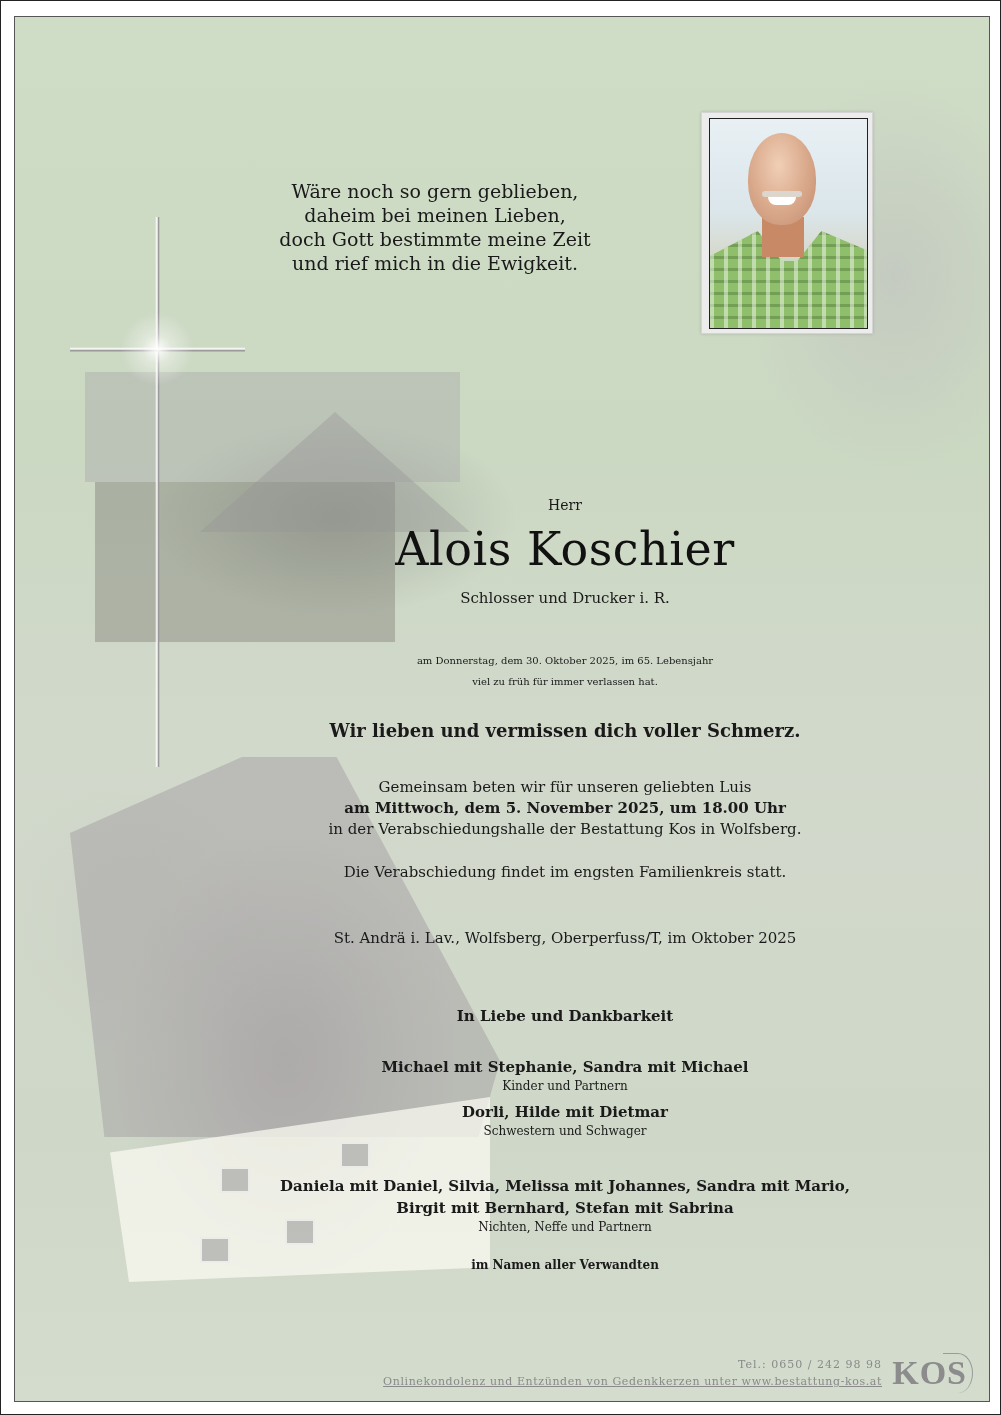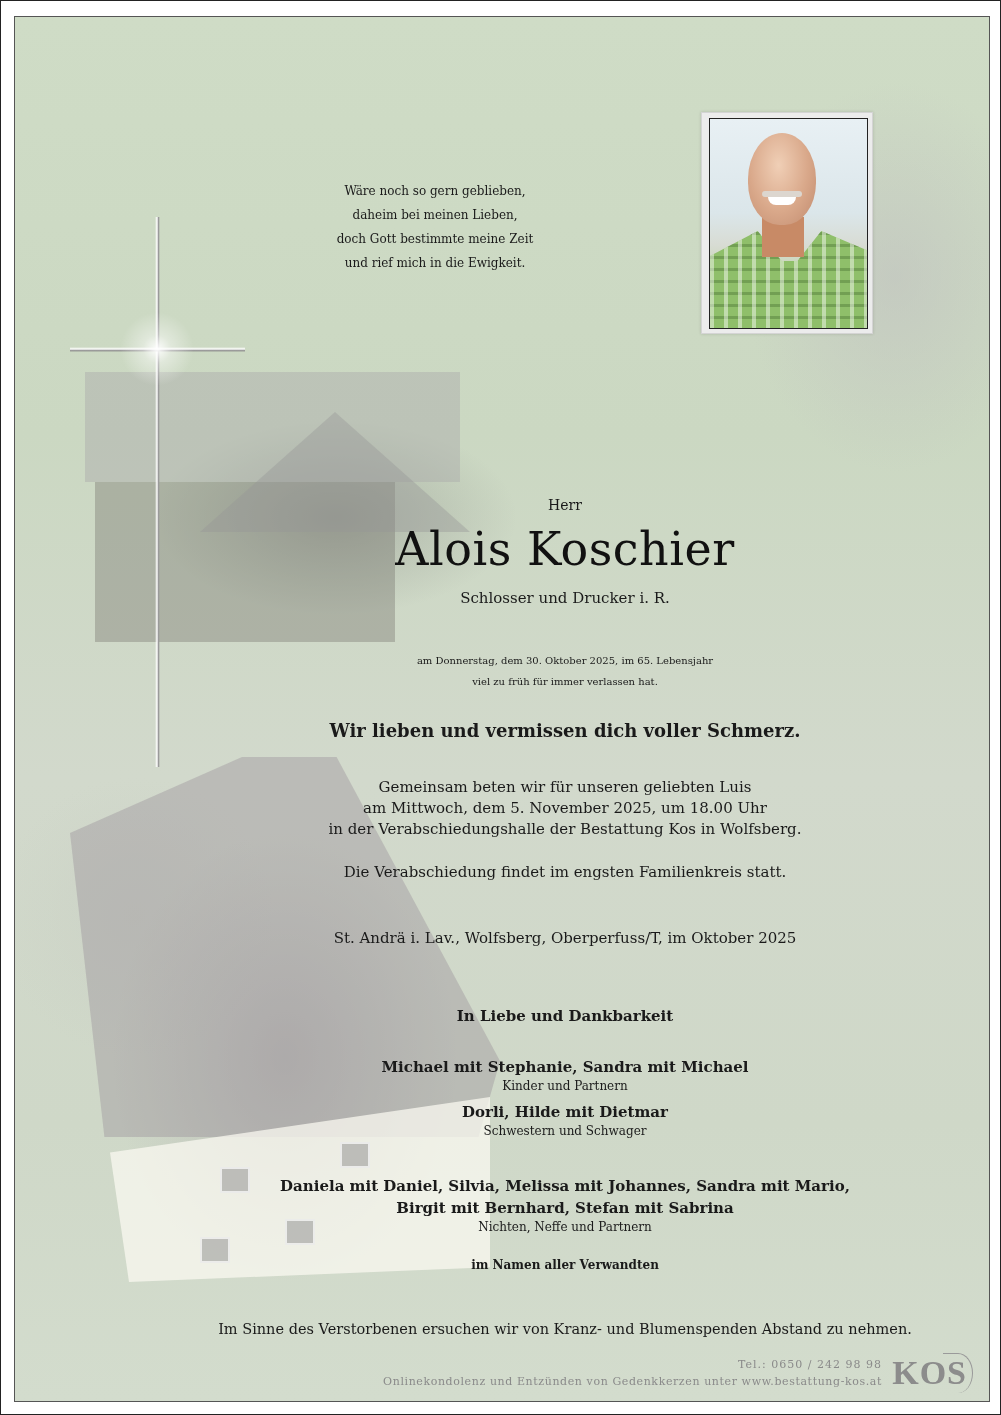--- a/index.html
+++ b/index.html
@@ -88,45 +88,45 @@
         repeating-linear-gradient(90deg, rgba(255,255,255,0.45) 0 4px, transparent 4px 14px),
         repeating-linear-gradient(0deg, rgba(60,100,40,0.35) 0 3px, transparent 3px 12px),
         #8fbf6a;
       clip-path: polygon(0 25%, 30% 0, 45% 30%, 55% 30%, 70% 0, 100% 20%, 100% 100%, 0 100%);
     }
     .photo .smile { position: absolute; left: 58px; top: 78px; width: 28px; height: 8px; border-radius: 0 0 14px 14px; background: #fff; }
     .photo .mustache { position: absolute; left: 52px; top: 72px; width: 40px; height: 6px; border-radius: 6px; background: #dcd6cf; }
 
     
     .center { position: absolute; left: 0; width: 100%; text-align: center; }
-    .poem { top: 162px; left: 230px; width: 380px; font-size: 12px; line-height: 24px; }
+    .poem { top: 162px; left: 230px; width: 380px; font-size: 19px; line-height: 24px; }
     .announce { top: 396px; font-size: 14.5px; line-height: 22px; left: 170px; width: 760px; }
     .title-herr { top: 480px; font-size: 14px; left: 260px; width: 580px; }
     .name { top: 505px; font-size: 46px; left: 260px; width: 580px; letter-spacing: 0.5px; color: #111; }
     .profession { top: 572px; font-size: 15px; left: 260px; width: 580px; }
     .death { top: 633px; font-size: 10px; line-height: 21px; left: 240px; width: 620px; }
     .motto { top: 703px; font-size: 18px; font-weight: bold; left: 240px; width: 620px; }
     .service { top: 760px; font-size: 15px; line-height: 21px; left: 220px; width: 660px; }
-    .service .bold { font-weight: normal; }
+    .service .bold { font-weight: bold; }
     .private { top: 846px; font-size: 15px; left: 220px; width: 660px; }
     .place-date { top: 912px; font-size: 15px; left: 220px; width: 660px; }
     .gratitude { top: 990px; font-size: 15px; font-weight: bold; left: 240px; width: 620px; }
 
     .family-group { position: absolute; left: 200px; width: 700px; text-align: center; }
     .family-names { font-size: 15px; font-weight: bold; line-height: 22px; }
     .family-role { font-size: 12px; line-height: 16px; }
     .fg1 { top: 1039px; }
     .fg2 { top: 1084px; }
     .fg3 { top: 1158px; }
 
     .on-behalf { top: 1241px; font-size: 12px; font-weight: bold; left: 240px; width: 620px; }
     .no-flowers { top: 1304px; font-size: 14.5px; left: 150px; width: 800px; }
 
     .footer-tel { position: absolute; right: 107px; top: 1341px; font-size: 11px; color: #8a8a8a; letter-spacing: 1px; }
-    .footer-url { position: absolute; right: 107px; top: 1358px; font-size: 11px; color: #8a8a8a; letter-spacing: 0.6px; }
+    .footer-url { position: absolute; right: 107px; top: 1358px; font-size: 11px; color: #8a8a8a; letter-spacing: 0.6px; text-decoration: underline; }
     .logo {
       position: absolute; right: 22px; top: 1337px; font-family: "Liberation Serif", serif;
       font-size: 34px; font-weight: bold; color: #8c8c8c; letter-spacing: 1px;
     }
     .logo-arc {
       position: absolute; right: 16px; top: 1336px; width: 30px; height: 40px;
       border-right: 1px solid #9a9a9a; border-top: 1px solid #9a9a9a; border-radius: 0 50% 50% 0;
     }
   </style>
 </head>
@@ -200,21 +200,20 @@
       <div class="family-role">Schwestern und Schwager</div>
     </div>
     <div class="family-group fg3">
       <div class="family-names">Daniela mit Daniel, Silvia, Melissa mit Johannes, Sandra mit Mario,</div>
       <div class="family-names">Birgit mit Bernhard, Stefan mit Sabrina</div>
       <div class="family-role">Nichten, Neffe und Partnern</div>
     </div>
 
     <div class="center on-behalf">im Namen aller Verwandten</div>
 
-    <div class="center no-flowers">Im Sinne des Verstorbenen ersuchen wir von Kranz- und Blumenspenden Abstand zu nehmen.</div>
 
     <div class="footer-tel">Tel.: 0650 / 242 98 98</div>
     <div class="footer-url">Onlinekondolenz und Entzünden von Gedenkkerzen unter www.bestattung-kos.at</div>
     <div class="logo">KOS</div>
     <div class="logo-arc"></div>
 
   </div>
 </div>
 
 </body></html>

